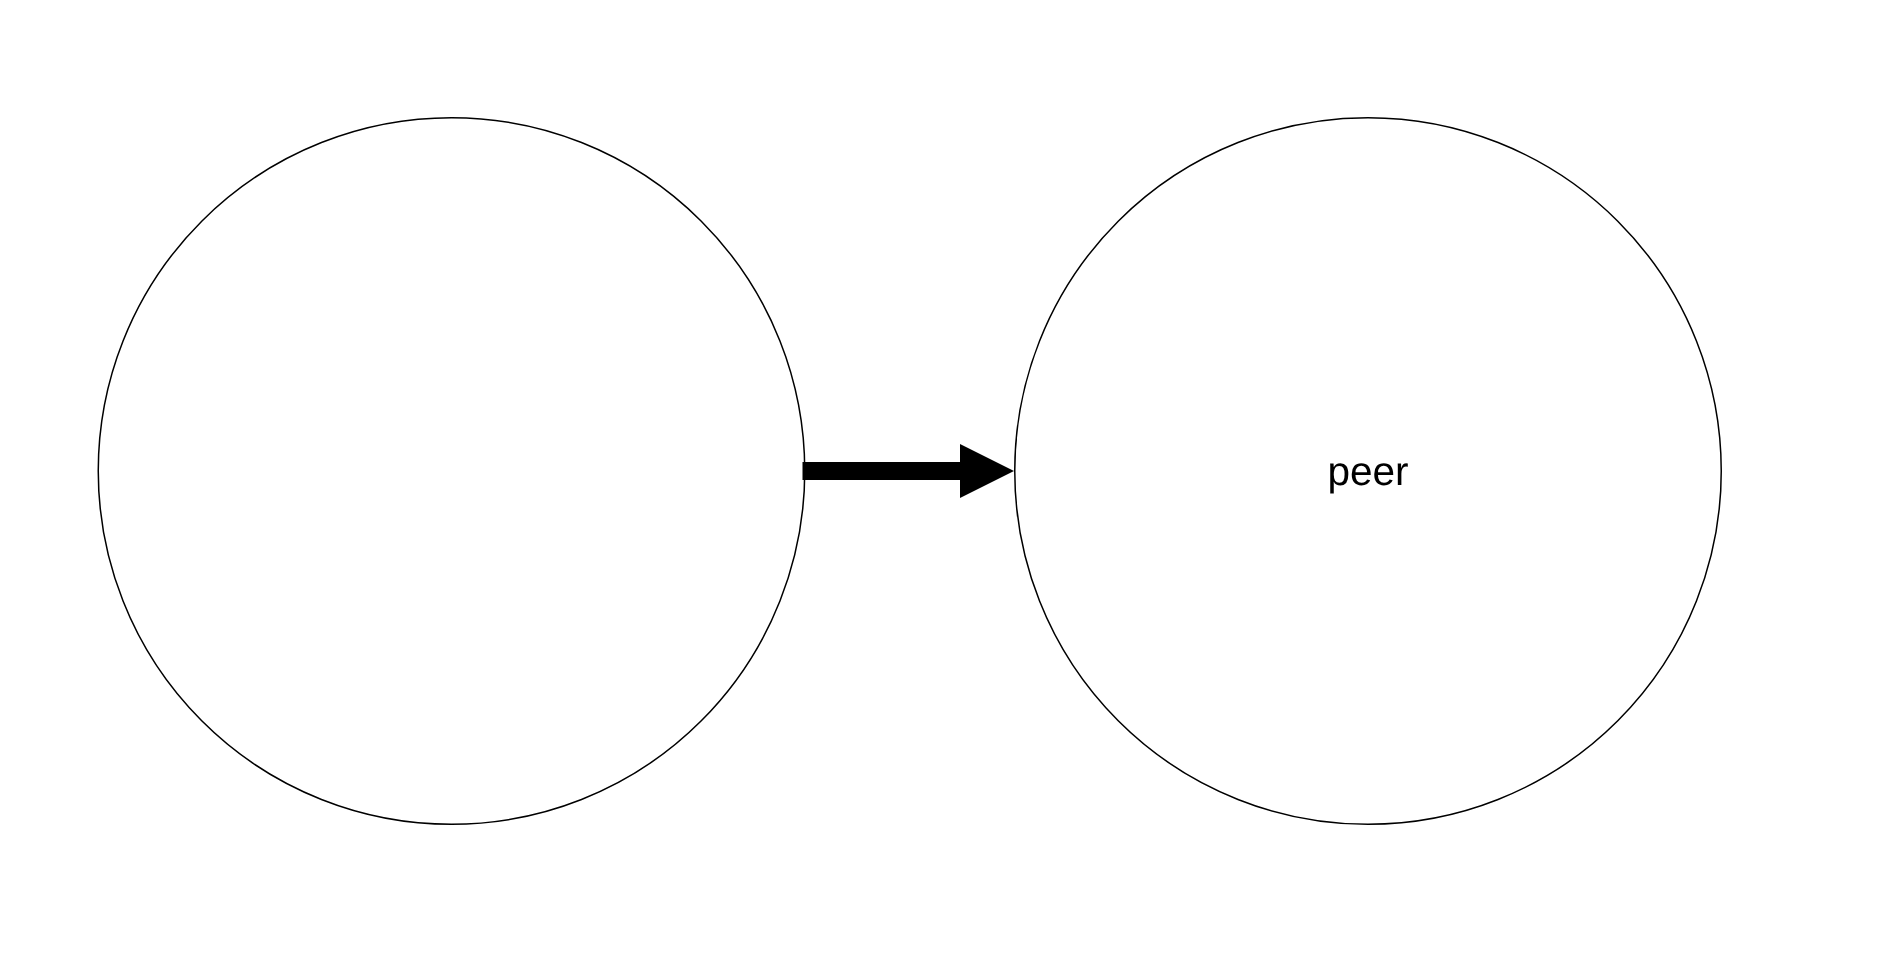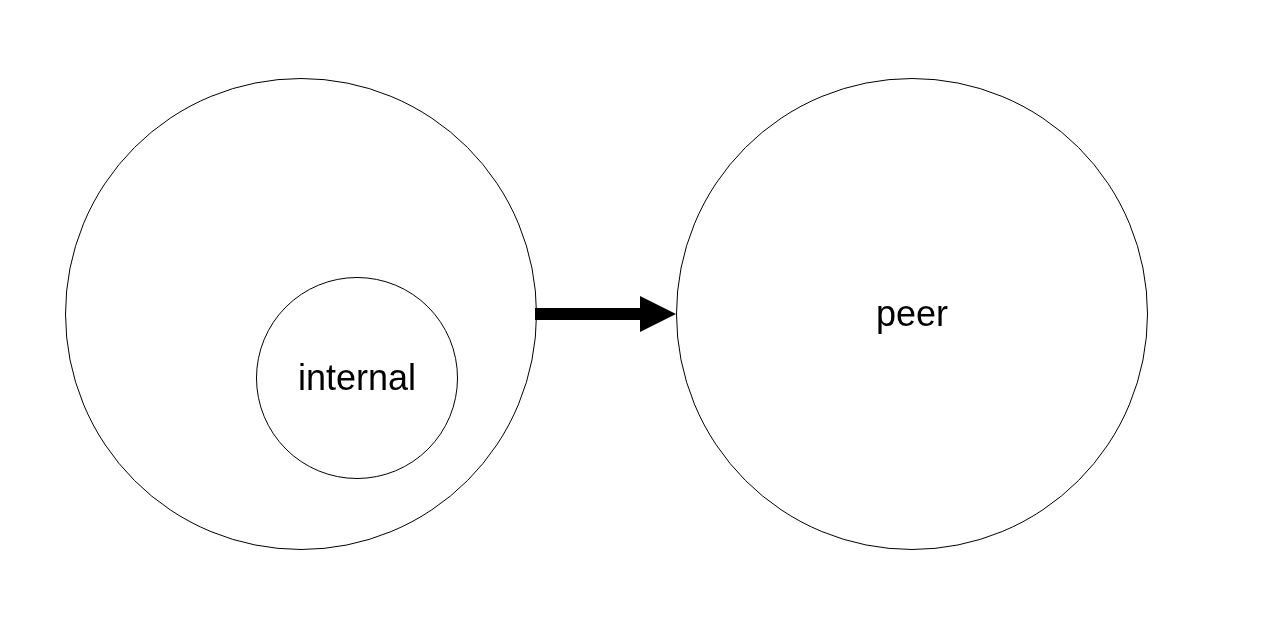--- a/index.html
+++ b/index.html
@@ -39,21 +39,21 @@
     height: 202px;
     background: transparent;
   }
   .circle-right {
     left: 676px;
     top: 78px;
     width: 472px;
     height: 472px;
   }
   .node-label {
-    font-size: 36px;
+    font-size: 27px;
     line-height: 1.2;
     color: #000000;
     white-space: nowrap;
     user-select: none;
   }
   .arrow-shaft {
     position: absolute;
     left: 535px;
     top: 308px;
     width: 108px;
@@ -71,23 +71,20 @@
     border-left: 36px solid #000000;
   }
 </style>
 </head>
 <body>
 
 <div class="canvas">
 
   <div class="circle circle-outer-left"></div>
 
-  <div class="circle circle-inner">
-    <span class="node-label">internal</span>
-  </div>
 
   <div class="arrow-shaft"></div>
   <div class="arrow-head"></div>
 
   <div class="circle circle-right">
     <span class="node-label">peer</span>
   </div>
 
 </div>
 

